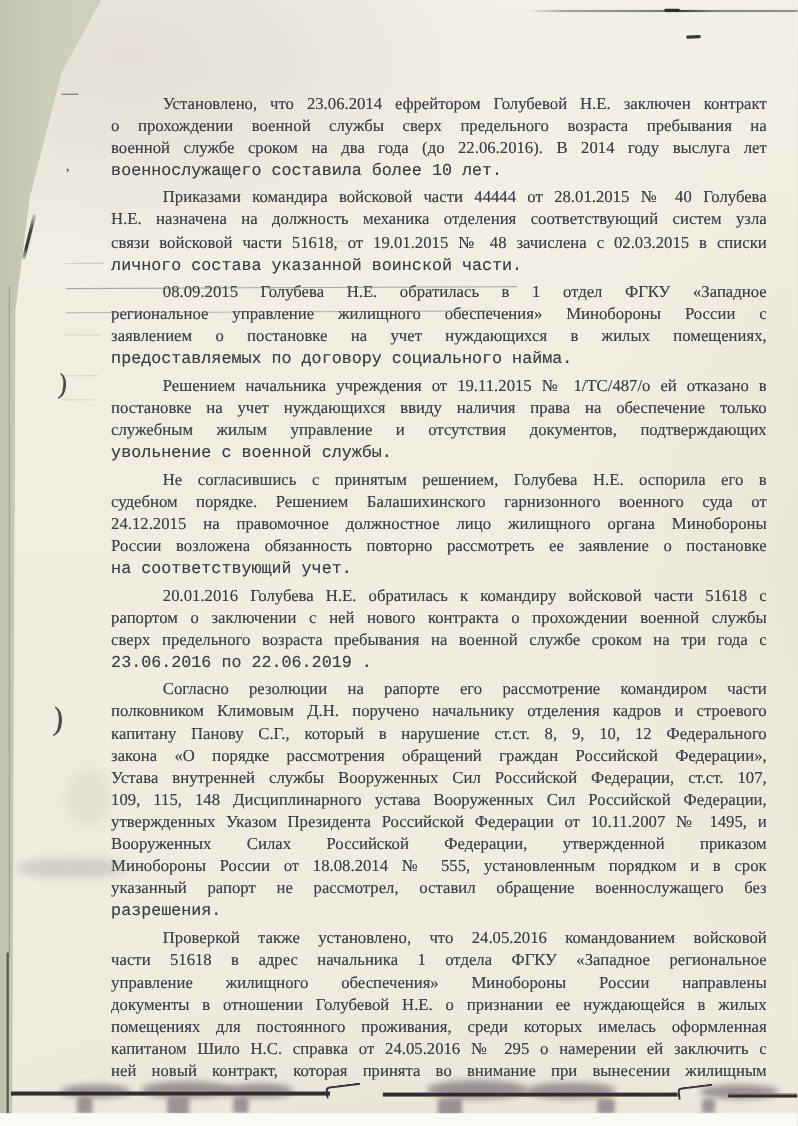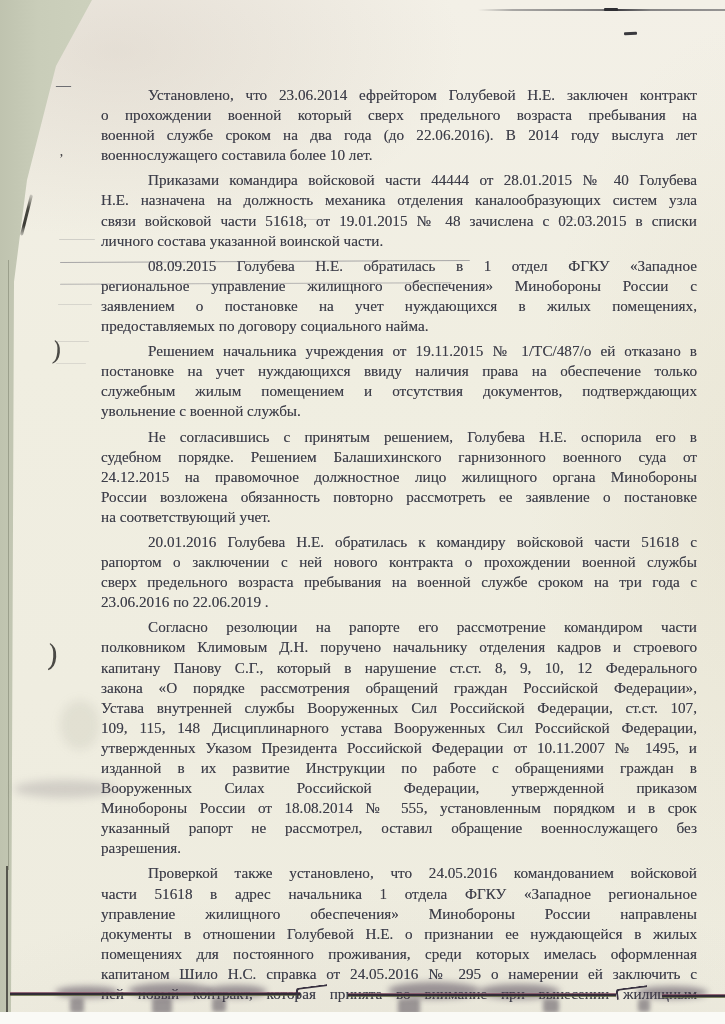--- a/index.html
+++ b/index.html
@@ -53,21 +53,21 @@
     position:absolute;left:96px;top:80px;width:606px;
     font-size:15.2px;color:#3d3e49;
     text-shadow:0 0 0.45px rgba(62,62,76,0.55);
   }
   .para{margin:5px;}
   .line{
     height:20.1px;line-height:20.1px;overflow:hidden;
     text-align:justify;text-align-last:justify;
   }
   .line.first{padding-left:47px;}
-  .line.last{text-align-last:left;}
+  .line.last{text-align-last:left;font-family:Liberation Mono, monospace;}
   
   .margin-dash{
     position:absolute;left:56px;top:78px;width:26px;
     color:#43444e;font-size:15px;line-height:15px;
   }
   .speck{
     position:absolute;left:59px;top:152px;color:#3c3c40;font-size:14px;
   }
   .pencil{
     position:absolute;height:1.4px;background:rgba(108,108,118,0.55);
@@ -111,40 +111,40 @@
   <div class="strip-inner-line"></div>
   <div class="left-dark-line"></div>
 
   <div class="top-rule"></div>
   <div class="top-speck"></div>
   <div class="right-tick"></div>
 
   <div class="text-block">
       <div class="para">
         <div class="line first">Установлено, что 23.06.2014 ефрейтором Голубевой Н.Е. заключен контракт</div>
-        <div class="line">о прохождении военной который сверх предельного возраста пребывания на</div>
+        <div class="line">о прохождении военной службы сверх предельного возраста пребывания на</div>
         <div class="line">военной службе сроком на два года (до 22.06.2016). В 2014 году выслуга лет</div>
         <div class="line last">военнослужащего составила более 10 лет.</div>
       </div>
       <div class="para">
         <div class="line first">Приказами командира войсковой части 44444 от 28.01.2015 № 40 Голубева</div>
-        <div class="line">Н.Е. назначена на должность механика отделения каналообразующих систем узла</div>
+        <div class="line">Н.Е. назначена на должность механика отделения соответствующий систем узла</div>
         <div class="line">связи войсковой части 51618, от 19.01.2015 № 48 зачислена с 02.03.2015 в списки</div>
         <div class="line last">личного состава указанной воинской части.</div>
       </div>
       <div class="para">
         <div class="line first">08.09.2015 Голубева Н.Е. обратилась в 1 отдел ФГКУ «Западное</div>
         <div class="line">региональное управление жилищного обеспечения» Минобороны России с</div>
         <div class="line">заявлением о постановке на учет нуждающихся в жилых помещениях,</div>
         <div class="line last">предоставляемых по договору социального найма.</div>
       </div>
       <div class="para">
         <div class="line first">Решением начальника учреждения от 19.11.2015 № 1/ТС/487/о ей отказано в</div>
         <div class="line">постановке на учет нуждающихся ввиду наличия права на обеспечение только</div>
-        <div class="line">служебным жилым помещением и отсутствия документов, подтверждающих</div>
+        <div class="line">служебным жилым управление и отсутствия документов, подтверждающих</div>
         <div class="line last">увольнение с военной службы.</div>
       </div>
       <div class="para">
         <div class="line first">Не согласившись с принятым решением, Голубева Н.Е. оспорила его в</div>
         <div class="line">судебном порядке. Решением Балашихинского гарнизонного военного суда от</div>
         <div class="line">24.12.2015 на правомочное должностное лицо жилищного органа Минобороны</div>
         <div class="line">России возложена обязанность повторно рассмотреть ее заявление о постановке</div>
         <div class="line last">на соответствующий учет.</div>
       </div>
       <div class="para">
@@ -154,21 +154,20 @@
         <div class="line last">23.06.2016 по 22.06.2019 .</div>
       </div>
       <div class="para">
         <div class="line first">Согласно резолюции на рапорте его рассмотрение командиром части</div>
         <div class="line">полковником Климовым Д.Н. поручено начальнику отделения кадров и строевого</div>
         <div class="line">капитану Панову С.Г., который в нарушение ст.ст. 8, 9, 10, 12 Федерального</div>
         <div class="line">закона «О порядке рассмотрения обращений граждан Российской Федерации»,</div>
         <div class="line">Устава внутренней службы Вооруженных Сил Российской Федерации, ст.ст. 107,</div>
         <div class="line">109, 115, 148 Дисциплинарного устава Вооруженных Сил Российской Федерации,</div>
         <div class="line">утвержденных Указом Президента Российской Федерации от 10.11.2007 № 1495, и</div>
-        <div class="line">изданной в их развитие Инструкции по работе с обращениями граждан в</div>
         <div class="line">Вооруженных Силах Российской Федерации, утвержденной приказом</div>
         <div class="line">Минобороны России от 18.08.2014 № 555, установленным порядком и в срок</div>
         <div class="line">указанный рапорт не рассмотрел, оставил обращение военнослужащего без</div>
         <div class="line last">разрешения.</div>
       </div>
       <div class="para">
         <div class="line first">Проверкой также установлено, что 24.05.2016 командованием войсковой</div>
         <div class="line">части 51618 в адрес начальника 1 отдела ФГКУ «Западное региональное</div>
         <div class="line">управление жилищного обеспечения» Минобороны России направлены</div>
         <div class="line">документы в отношении Голубевой Н.Е. о признании ее нуждающейся в жилых</div>

